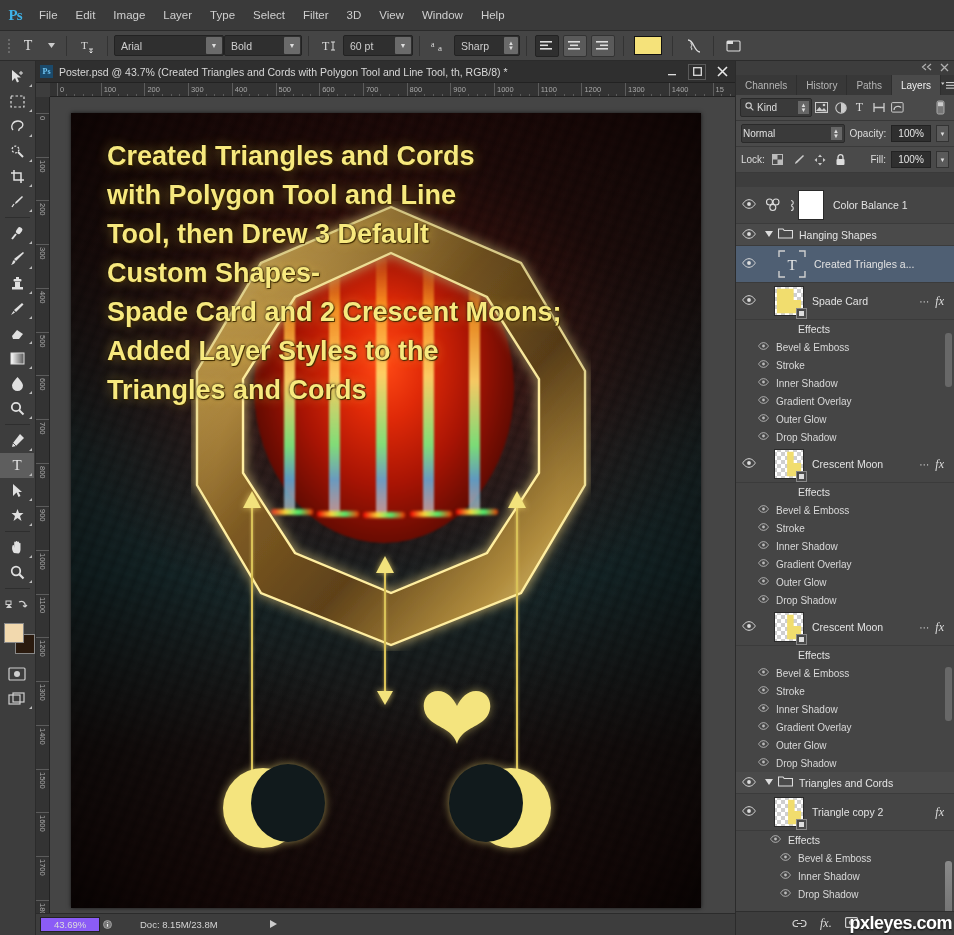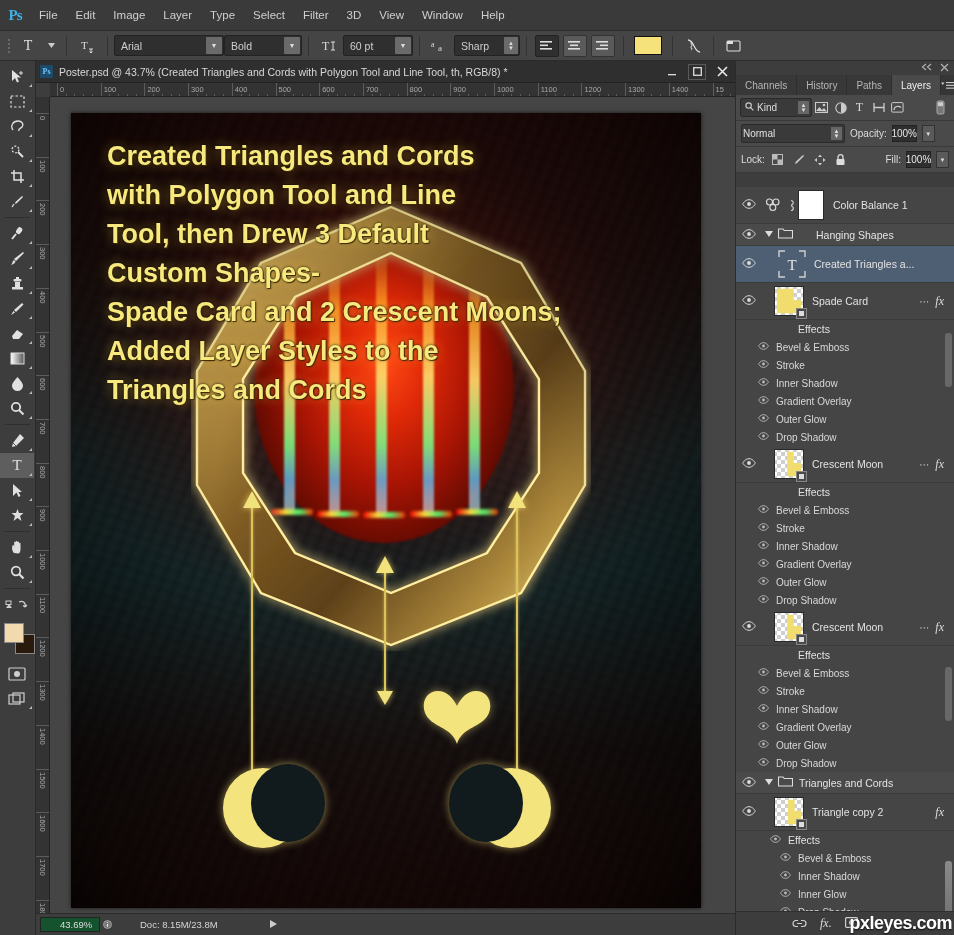--- a/index.html
+++ b/index.html
@@ -189,22 +189,22 @@
   #spade {
     position:absolute; left:348px; top:545px; width:76px; height:86px;
     filter: drop-shadow(0 0 4px rgba(255,235,130,.5));
   }
   #statusbar {
     position:absolute; left:0; right:0; bottom:0; height:22px; background:#3d3d3d;
     border-top:1px solid #2b2b2b; display:flex; align-items:center; font-size:10px;
     color:#cfcfcf; padding-left:4px; gap:0;
   }
   #zoom-field {
-    width:60px; height:15px; background:#14532d; border:1px solid #222;
-    display:flex; align-items:center; padding-left:19px; font-size:9.5px; color:#ddd;
+    width:60px; height:15px; background:#8b5cf6; border:1px solid #222;
+    display:flex; align-items:center; padding-left:13px; font-size:9.5px; color:#ddd;
   }
   #status-arrow-btn { width:14px;height:15px;display:flex;align-items:center;justify-content:center;
     color:#bbb;font-size:8px;}
   #doc-info { margin-left:26px; font-size:9.5px; color:#d5d5d5; }
   #status-tri { margin-left:52px; color:#ccc; font-size:8px; }
 
   
   #rightpanel {
     position:absolute; right:0; top:61px; width:219px; bottom:0; background:#3d3d3d;
     border-left:1px solid #2b2b2b;
@@ -230,21 +230,21 @@
   #blend-row, #lock-row {
     height:26px; background:#4a4a4a; display:flex; align-items:center; padding:0 5px; gap:5px;
     border-bottom:1px solid #3a3a3a; font-size:10px; color:#ddd;
   }
   #blend-combo {
     width:104px; height:19px; background:#3a3a3a; border:1px solid #2a2a2a; border-radius:2px;
     display:flex; align-items:center; font-size:10px; color:#e0e0e0; padding-left:1px; position:relative;
   }
   #blend-combo .stepper { position:absolute; right:2px; top:2px; bottom:2px; width:11px; background:#666;
     display:flex; flex-direction:column; align-items:center; justify-content:center; line-height:5px; font-size:6px;}
-  .num-field { width:25px; height:17px; background:#2f2f2f; border:1px solid #222; color:#e6e6e6;
+  .num-field { width:40px; height:17px; background:#2f2f2f; border:1px solid #222; color:#e6e6e6;
     font-size:10px; display:flex; align-items:center; justify-content:center; }
   .tiny-arrow { width:13px;height:17px;background:#5a5a5a;border:1px solid #333;display:flex;
     align-items:center;justify-content:center;font-size:6px;color:#ddd;}
   .lock-ico { width:16px;height:16px;display:flex;align-items:center;justify-content:center;color:#ccc;font-size:11px;}
   #layer-list {
     position:absolute; left:0; right:0; top:126px; bottom:24px; background:#454545; overflow:hidden;
   }
   .layer-row { height:37px; display:flex; align-items:center; border-bottom:1px solid #3b3b3b; position:relative; }
   .layer-row.selected { background:#4f5f73; }
   .layer-row.group { height:22px; background:#4a4a4a; }
@@ -956,21 +956,21 @@
       <div class="grp-arrow">
         <svg width="8" height="6" viewBox="0 0 8 6">
             <path d="M0 0 L8 0 L4 6 Z" fill="#ddd"></path>
           </svg>
       </div>
       <div class="grp-folder">
         <svg width="15" height="12" viewBox="0 0 15 12">
             <path d="M0.5 2 L5 2 L6.2 3.5 L14.5 3.5 L14.5 11 L0.5 11 Z" fill="none" stroke="#ddd" stroke-width="1.1"></path>
           </svg>
       </div>
-      <div class="grp-name" style="margin-left:22px;">Hanging Shapes</div>
+      <div class="grp-name" style="margin-left:5px;">Hanging Shapes</div>
     </div>
 
     <div class="layer-row selected">
       <div class="eye">
         <svg width="14" height="10" viewBox="0 0 14 10">
             <path d="M7 0.7 C11 0.7 13.3 5 13.3 5 C13.3 5 11 9.3 7 9.3 C3 9.3 0.7 5 0.7 5 C0.7 5 3 0.7 7 0.7 Z" fill="none" stroke="#ddd" stroke-width="1"></path>
             <circle cx="7" cy="5" r="1.9" fill="#ddd"></circle>
           </svg>
       </div>
       <div style="width:14px"></div>
@@ -1250,27 +1250,20 @@
             <circle cx="5.5" cy="4" r="1.4" fill="#bbb"></circle>
           </svg></span>
         <span class="fx-label">Bevel &amp; Emboss</span>
       </div>
     <div class="fx-row">
         <span class="eye-s" style="width:62px"><svg width="11" height="8" viewBox="0 0 11 8">
             <path d="M5.5 0.6 C8.8 0.6 10.4 4 10.4 4 C10.4 4 8.8 7.4 5.5 7.4 C2.2 7.4 0.6 4 0.6 4 C0.6 4 2.2 0.6 5.5 0.6 Z" fill="none" stroke="#bbb" stroke-width=".9"></path>
             <circle cx="5.5" cy="4" r="1.4" fill="#bbb"></circle>
           </svg></span>
         <span class="fx-label">Inner Shadow</span>
-      </div>
-    <div class="fx-row">
-        <span class="eye-s" style="width:62px"><svg width="11" height="8" viewBox="0 0 11 8">
-            <path d="M5.5 0.6 C8.8 0.6 10.4 4 10.4 4 C10.4 4 8.8 7.4 5.5 7.4 C2.2 7.4 0.6 4 0.6 4 C0.6 4 2.2 0.6 5.5 0.6 Z" fill="none" stroke="#bbb" stroke-width=".9"></path>
-            <circle cx="5.5" cy="4" r="1.4" fill="#bbb"></circle>
-          </svg></span>
-        <span class="fx-label">Inner Glow</span>
       </div>
     <div class="fx-row">
         <span class="eye-s" style="width:62px"><svg width="11" height="8" viewBox="0 0 11 8">
             <path d="M5.5 0.6 C8.8 0.6 10.4 4 10.4 4 C10.4 4 8.8 7.4 5.5 7.4 C2.2 7.4 0.6 4 0.6 4 C0.6 4 2.2 0.6 5.5 0.6 Z" fill="none" stroke="#bbb" stroke-width=".9"></path>
             <circle cx="5.5" cy="4" r="1.4" fill="#bbb"></circle>
           </svg></span>
         <span class="fx-label">Drop Shadow</span>
       </div>
 
   </div>

